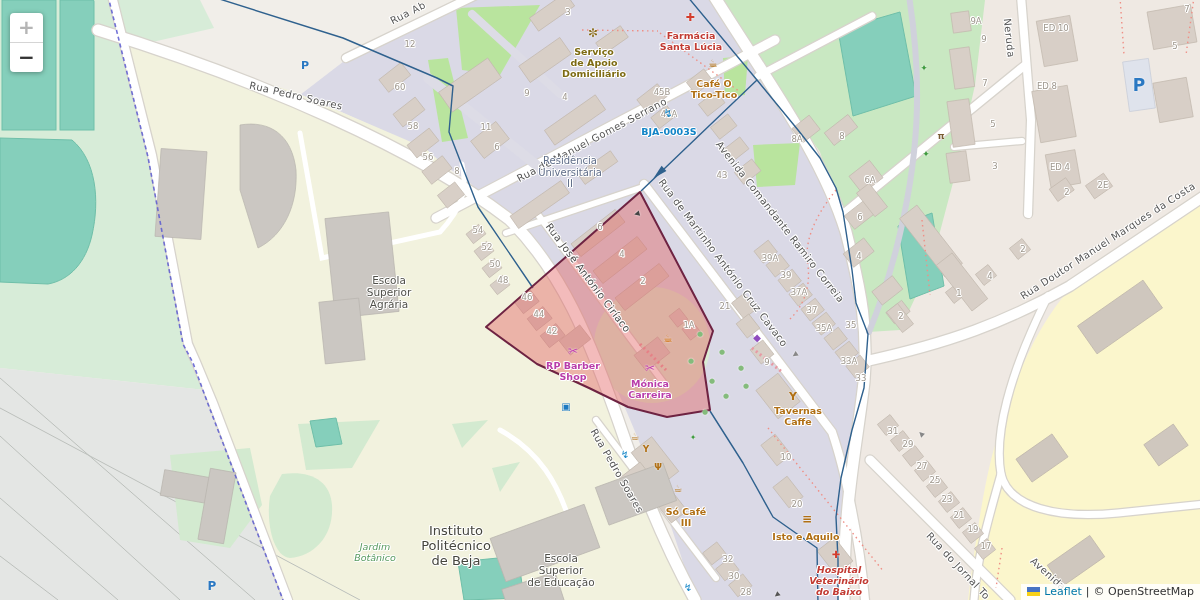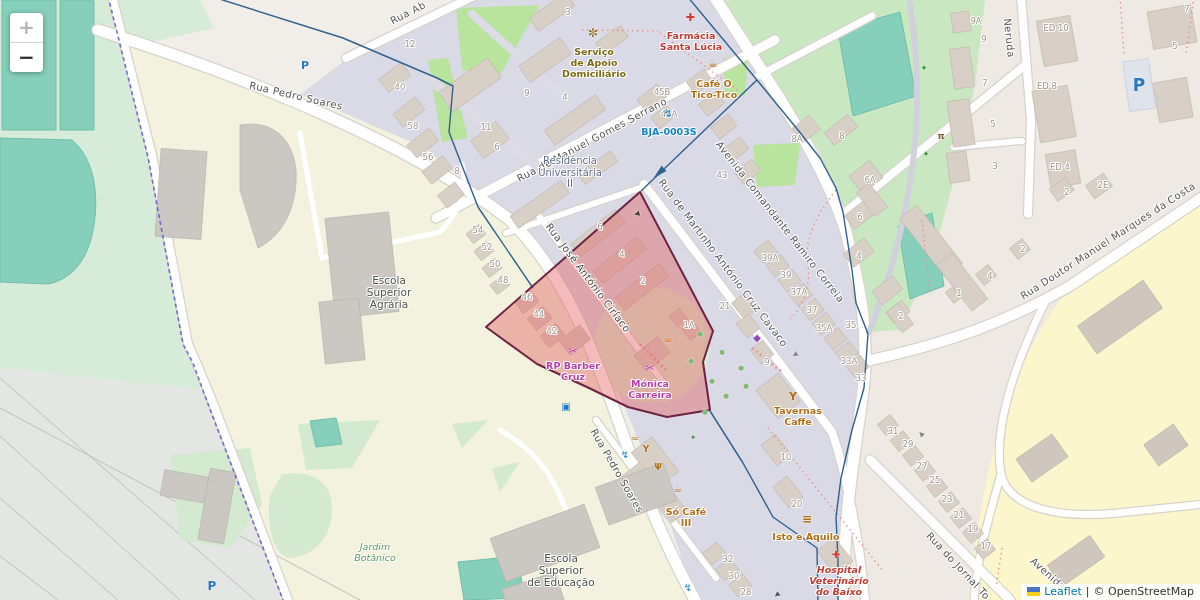--- a/index.html
+++ b/index.html
@@ -289,50 +289,53 @@
       <div class="lbl street" style="left: 723px; top: 263px; transform: translate(-50%, -50%) rotate(53deg);">Rua de Martinho António Cruz Cavaco</div>
       <div class="lbl street" style="left: 780px; top: 222px; transform: translate(-50%, -50%) rotate(52deg);">Avenida Comandante Ramiro Correia</div>
       <div class="lbl street" style="left: 588px; top: 278px; transform: translate(-50%, -50%) rotate(53deg); color: rgb(74, 74, 74);">Rua José António Ciríaco</div>
       <div class="lbl street" style="left: 1108px; top: 241px; transform: translate(-50%, -50%) rotate(-33deg);">Rua Doutor Manuel Marques da Costa</div>
       <div class="lbl street" style="left: 958px; top: 566px; transform: translate(-50%, -50%) rotate(47deg);">Rua do Jornal To</div>
       <div class="lbl street" style="left: 1009px; top: 38px; transform: translate(-50%, -50%) rotate(84deg);">Neruda</div>
       <div class="lbl street" style="left: 1048px; top: 574px; transform: translate(-50%, -50%) rotate(42deg);">Avenida</div>
       <div class="lbl area" style="left: 389px; top: 292px; transform: translate(-50%, -50%) rotate(0deg); color: rgb(80, 80, 74); font-size: 10.5px;">Escola
 Superior
 Agrária</div>
+      <div class="lbl area" style="left: 456px; top: 546px; transform: translate(-50%, -50%) rotate(0deg); color: rgb(70, 70, 62); font-size: 13px;">Instituto
+Politécnico
+de Beja</div>
       <div class="lbl area" style="left: 561px; top: 570px; transform: translate(-50%, -50%) rotate(0deg); color: rgb(80, 80, 74); font-size: 10.5px;">Escola
 Superior
 de Educação</div>
       <div class="lbl area" style="left: 375px; top: 553px; transform: translate(-50%, -50%) rotate(0deg); color: rgb(87, 154, 95); font-size: 9.5px; font-style: italic;">Jardim
 Botânico</div>
       <div class="lbl area" style="left: 570px; top: 172px; transform: translate(-50%, -50%) rotate(0deg); color: rgb(95, 109, 136); font-size: 10px;">Residência
 Universitária
 II</div>
       <div class="lbl poi" style="left: 691px; top: 42px; transform: translate(-50%, -50%) rotate(0deg); color: rgb(194, 59, 51);">Farmácia
 Santa Lúcia</div>
       <div class="lbl poi" style="left: 714px; top: 90px; transform: translate(-50%, -50%) rotate(0deg); color: rgb(176, 111, 20);">Café O
 Tico-Tico</div>
       <div class="lbl poi" style="left: 594px; top: 63px; transform: translate(-50%, -50%) rotate(0deg); color: rgb(125, 107, 19);">Serviço
 de Apoio
 Domiciliário</div>
       <div class="lbl poi" style="left: 669px; top: 132px; transform: translate(-50%, -50%) rotate(0deg); color: rgb(19, 133, 199);">BJA-0003S</div>
       <div class="lbl poi" style="left: 573px; top: 372px; transform: translate(-50%, -50%) rotate(0deg); color: rgb(185, 61, 170);">RP Barber
-Cruz</div>
+Shop</div>
       <div class="lbl poi" style="left: 650px; top: 390px; transform: translate(-50%, -50%) rotate(0deg); color: rgb(185, 61, 170);">Mónica
 Carreira</div>
       <div class="lbl poi" style="left: 798px; top: 417px; transform: translate(-50%, -50%) rotate(0deg); color: rgb(176, 111, 20);">Tavernas
 Caffe</div>
       <div class="lbl poi" style="left: 686px; top: 518px; transform: translate(-50%, -50%) rotate(0deg); color: rgb(176, 111, 20);">Só Café
 III</div>
       <div class="lbl poi" style="left: 806px; top: 537px; transform: translate(-50%, -50%) rotate(0deg); color: rgb(176, 111, 20);">Isto e Aquilo</div>
       <div class="lbl poi" style="left: 839px; top: 581px; transform: translate(-50%, -50%) rotate(0deg); color: rgb(194, 59, 51); font-style: italic;">Hospital
 Veterinário
 do Baixo</div>
       <div class="lbl num" style="left: 410px; top: 45px; transform: translate(-50%, -50%) rotate(0deg);">12</div>
-      <div class="lbl num" style="left: 400px; top: 88px; transform: translate(-50%, -50%) rotate(0deg);">40</div>
+      <div class="lbl num" style="left: 400px; top: 88px; transform: translate(-50%, -50%) rotate(0deg);">60</div>
       <div class="lbl num" style="left: 413px; top: 127px; transform: translate(-50%, -50%) rotate(0deg);">58</div>
       <div class="lbl num" style="left: 428px; top: 158px; transform: translate(-50%, -50%) rotate(0deg);">56</div>
       <div class="lbl num" style="left: 457px; top: 172px; transform: translate(-50%, -50%) rotate(0deg);">8</div>
       <div class="lbl num" style="left: 497px; top: 148px; transform: translate(-50%, -50%) rotate(0deg);">6</div>
       <div class="lbl num" style="left: 486px; top: 128px; transform: translate(-50%, -50%) rotate(0deg);">11</div>
       <div class="lbl num" style="left: 527px; top: 94px; transform: translate(-50%, -50%) rotate(0deg);">9</div>
       <div class="lbl num" style="left: 565px; top: 98px; transform: translate(-50%, -50%) rotate(0deg);">4</div>
       <div class="lbl num" style="left: 568px; top: 13px; transform: translate(-50%, -50%) rotate(0deg);">3</div>
       <div class="lbl num" style="left: 662px; top: 93px; transform: translate(-50%, -50%) rotate(0deg);">45B</div>
       <div class="lbl num" style="left: 669px; top: 115px; transform: translate(-50%, -50%) rotate(0deg);">45A</div>

